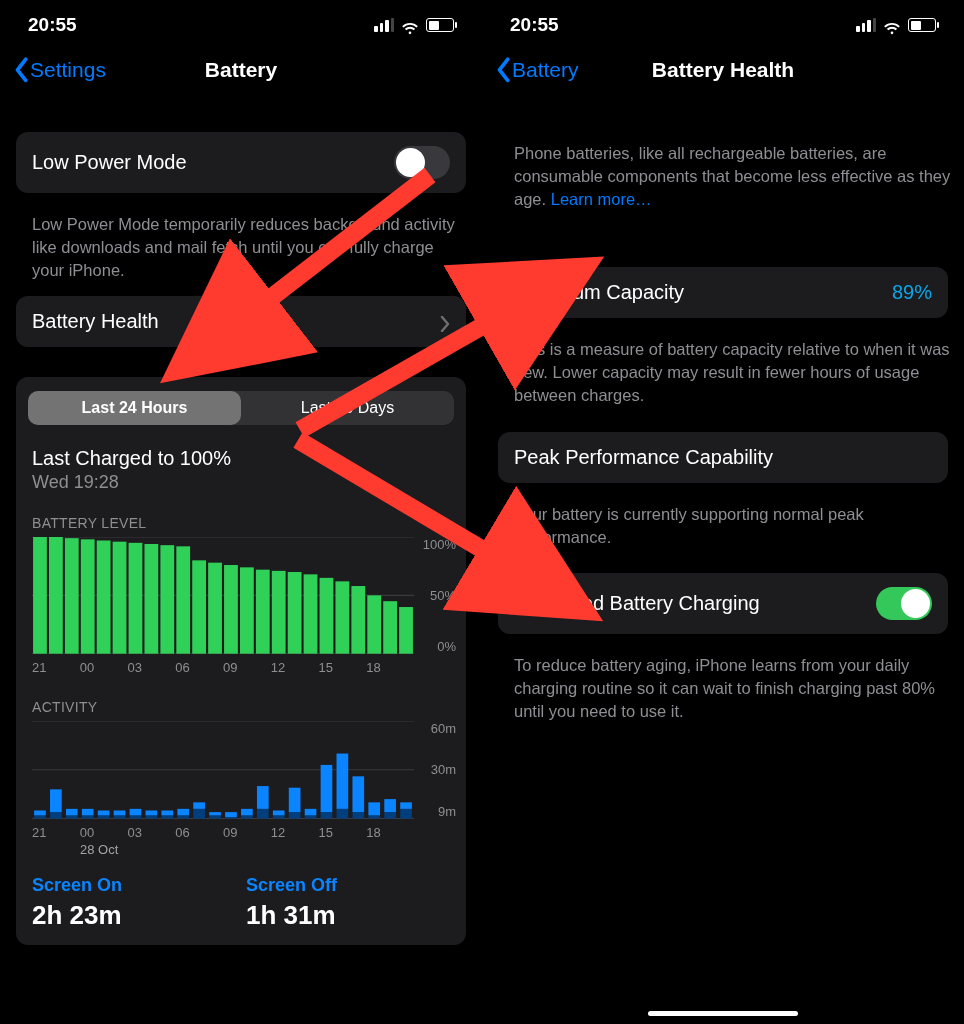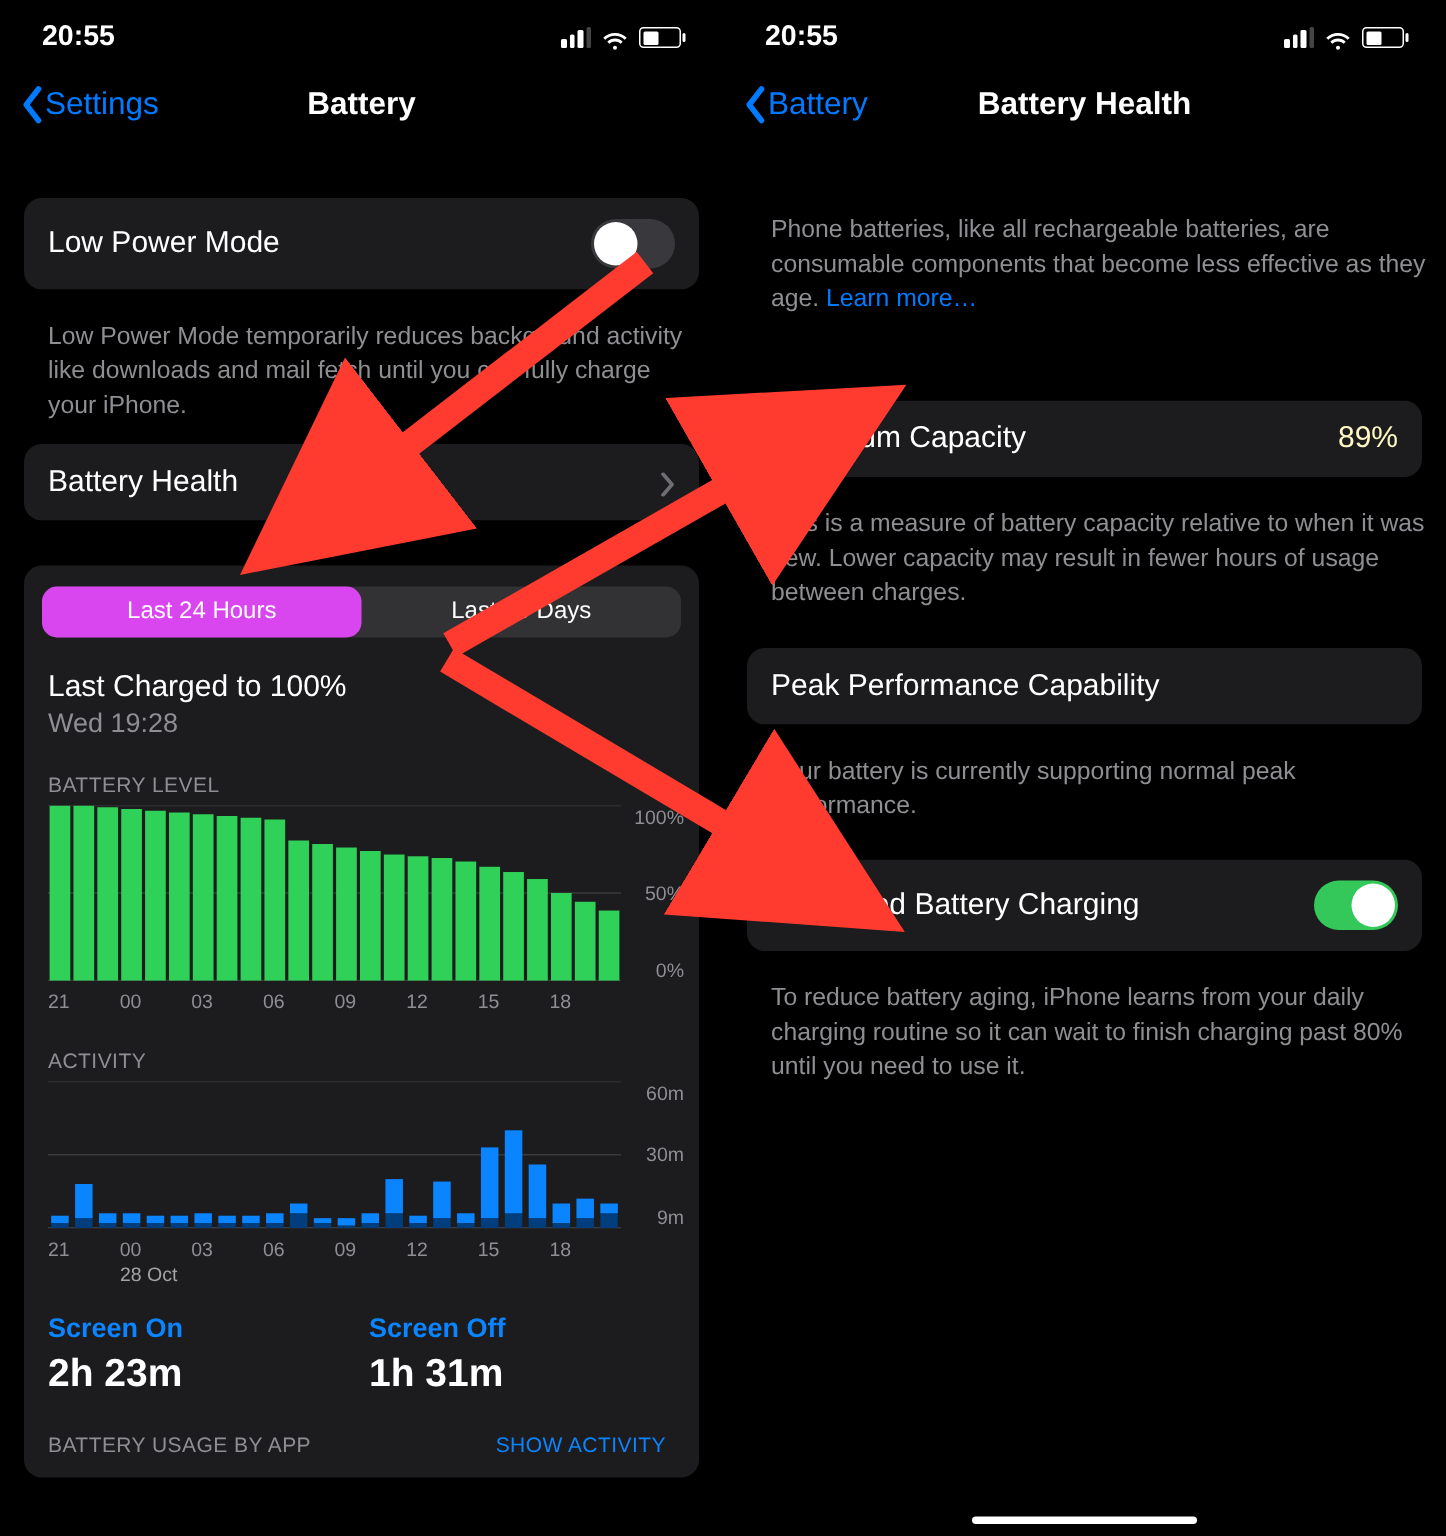--- a/index.html
+++ b/index.html
@@ -39,40 +39,40 @@
   .navtitle { position:absolute; left:50%; transform:translateX(-50%); font-size:21px; font-weight:600; }
 
   
   .cell-group { margin: 10px 16px; border-radius: 12px; overflow:hidden; }
   .cell-group.tight { margin-top: 30px; }
   .cell {
     background:#1c1c1e; padding: 14px 16px; display:flex; align-items:center;
     justify-content:space-between; font-size:20px;
   }
   .cell .label { color:#fff; }
-  .cell .acc { color:#fef9c3; font-size:20px; }
+  .cell .acc { color:#0ea5e9; font-size:20px; }
 
   .footer-note { color:#8e8e93; font-size:16.5px; padding: 10px 12px 4px 32px; line-height:1.4; }
   .footer-note a { color:#007aff; text-decoration:none; }
 
   
   .toggle { width:56px; height:33px; border-radius:20px; position:relative; }
   .toggle.off { background:#39393d; }
   .toggle.on  { background:#34c759; }
   .toggle .knob { width:29px; height:29px; background:#fff; border-radius:50%; position:absolute; top:2px; }
   .toggle.off .knob { left:2px; }
   .toggle.on  .knob { right:2px; }
 
   .chev-right { width:10px; height:16px; color:#6e6e73; }
 
   
   .usage-card { margin: 30px 16px 0 16px; background:#1c1c1e; border-radius:12px; padding: 10px 0 14px 0; }
   .seg { margin:4px 12px 14px 12px; background:rgba(120,120,128,.24); border-radius:10px; display:flex; }
   .seg .opt { flex:1; text-align:center; padding:8px 0; font-size:16px; color:#fff; }
-  .seg .opt.active { background:#d946ef; border-radius:10px; font-weight:400; }
+  .seg .opt.active { background:#737373; border-radius:10px; font-weight:700; }
 
   .charge-line { padding: 8px 16px 2px 16px; font-size:20px; }
   .charge-sub  { padding: 0 16px 14px 16px; color:#8e8e93; font-size:18px; }
 
   .sect-label { text-transform:uppercase; color:#8e8e93; font-size:14px; letter-spacing:.3px; padding: 8px 16px 6px 16px; }
 
   .chart-wrap { position:relative; padding: 0 52px 0 16px; }
   .chart { width:100%; display:block; }
   .ylabels { position:absolute; right:10px; top:0; bottom:0; display:flex; flex-direction:column; justify-content:space-between; text-align:right; color:#8e8e93; font-size:13px; }
   .xaxis { display:flex; gap:0; color:#8e8e93; font-size:13px; padding: 6px 52px 0 16px; }
@@ -288,24 +288,20 @@
         <div class="screen-col">
           <div class="lbl">Screen On</div>
           <div class="val">2h 23m</div>
         </div>
         <div class="screen-col">
           <div class="lbl">Screen Off</div>
           <div class="val">1h 31m</div>
         </div>
       </div>
 
-      <div class="usage-foot">
-        <span class="l">BATTERY USAGE BY APP</span>
-        <span class="r">SHOW ACTIVITY</span>
-      </div>
     </div>
   </div>
 
   <div class="pane">
     <div class="statusbar">
       <span>20:55</span>
       <div class="sb-right">
         <span class="sb-bars">
             <span></span>
             <span></span>

